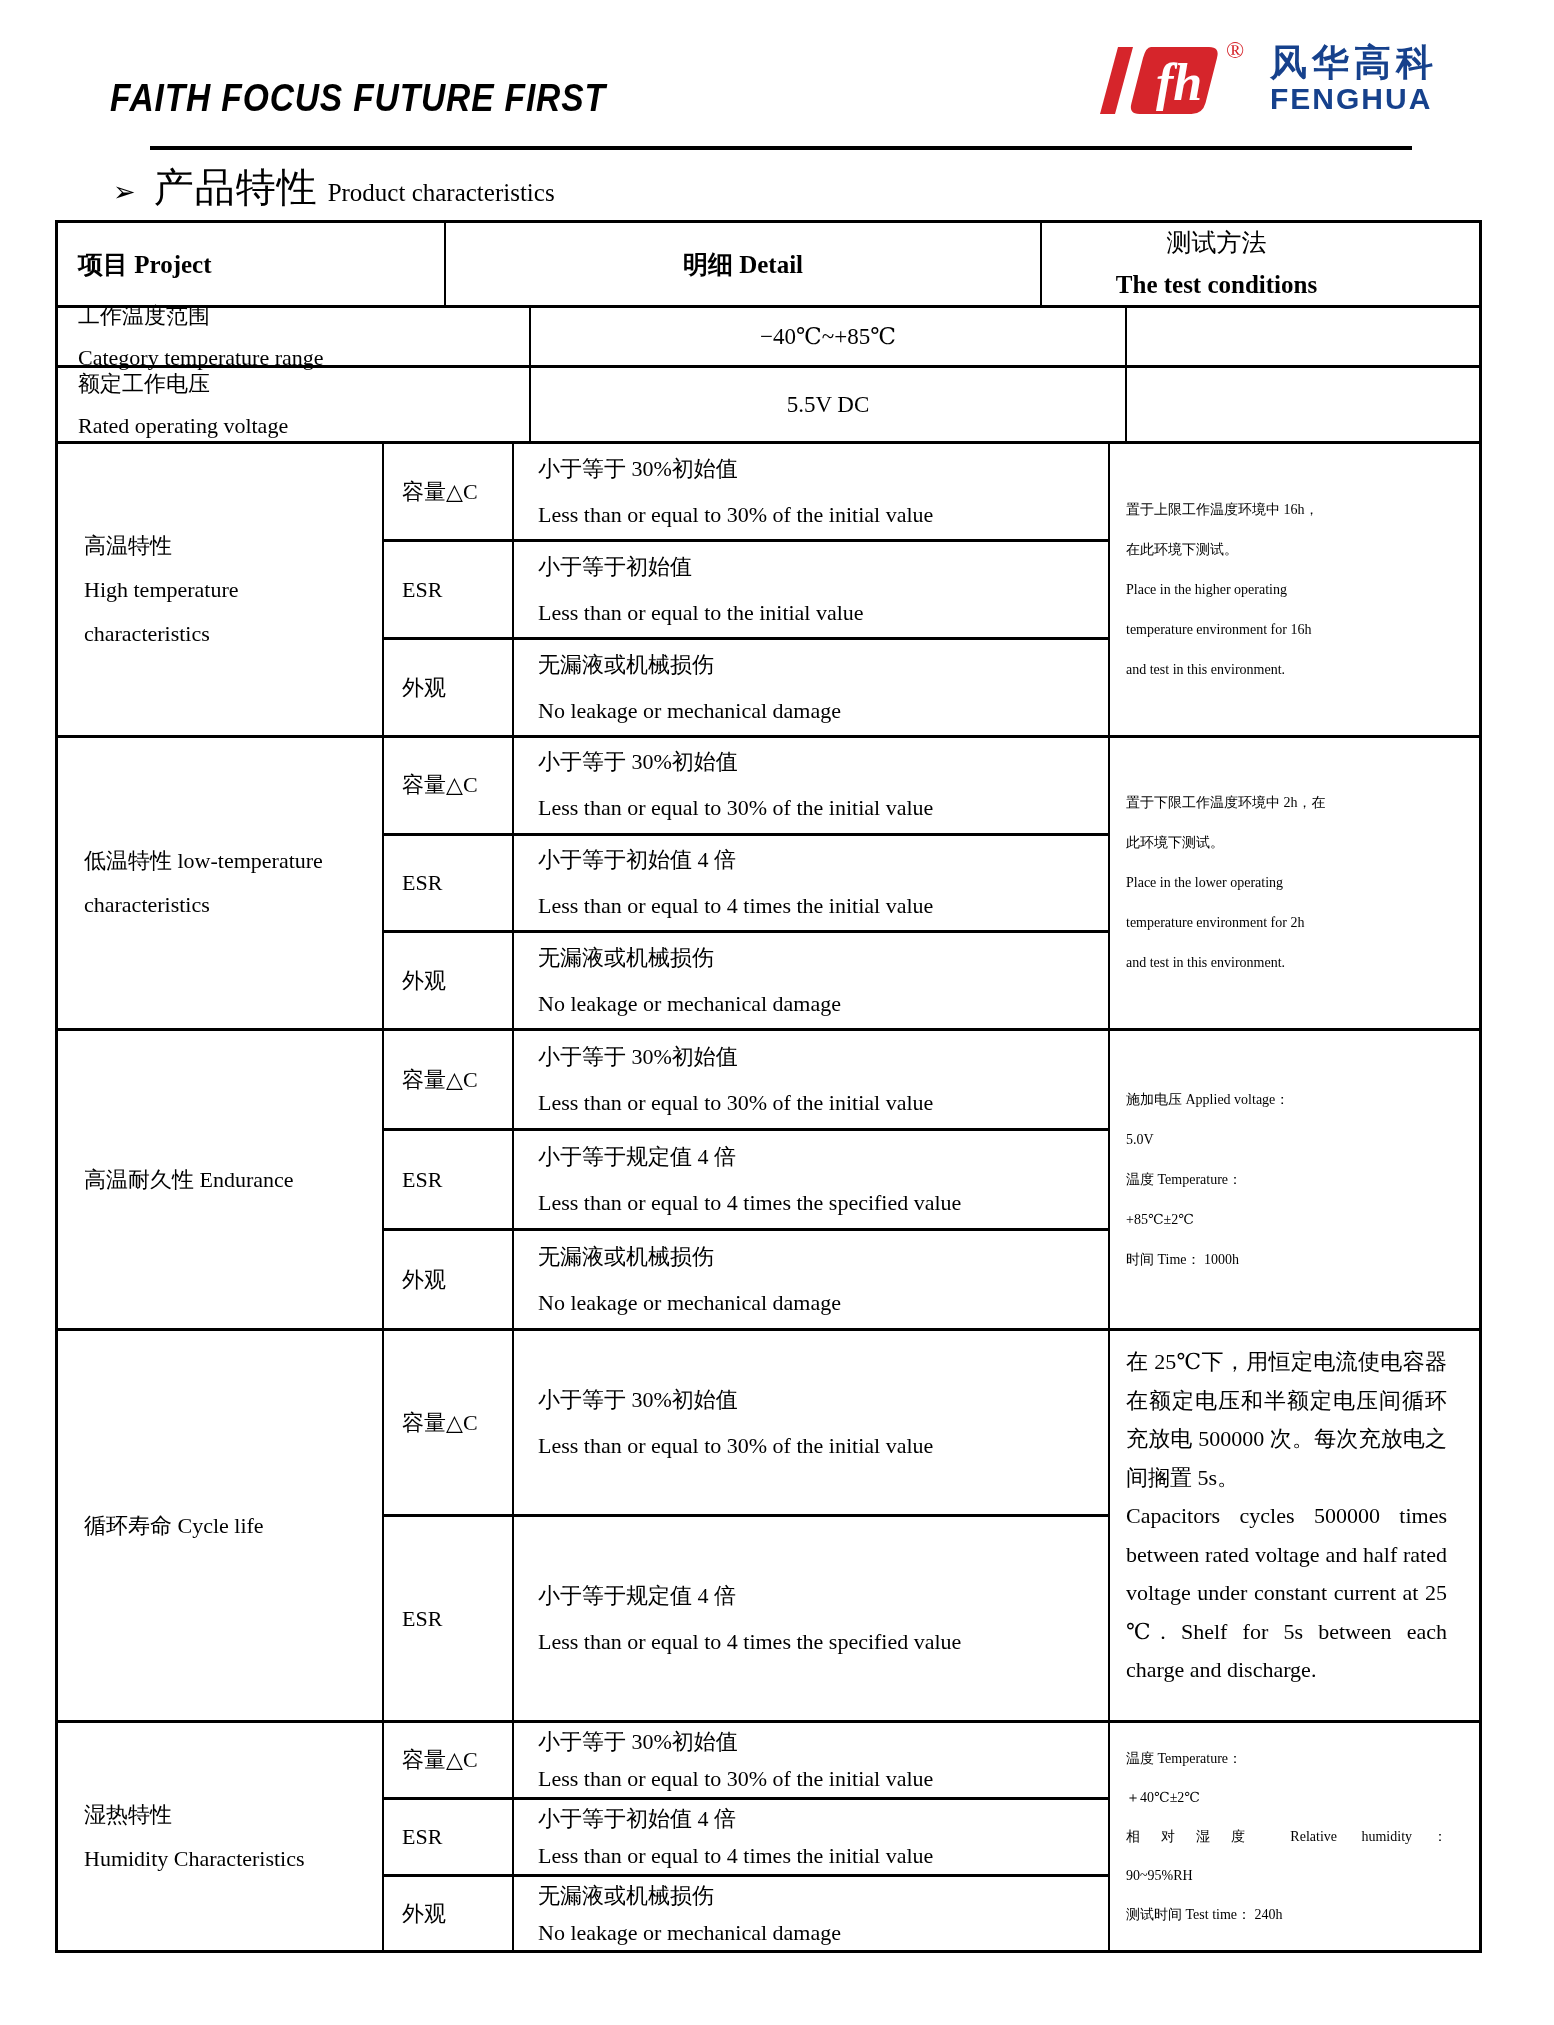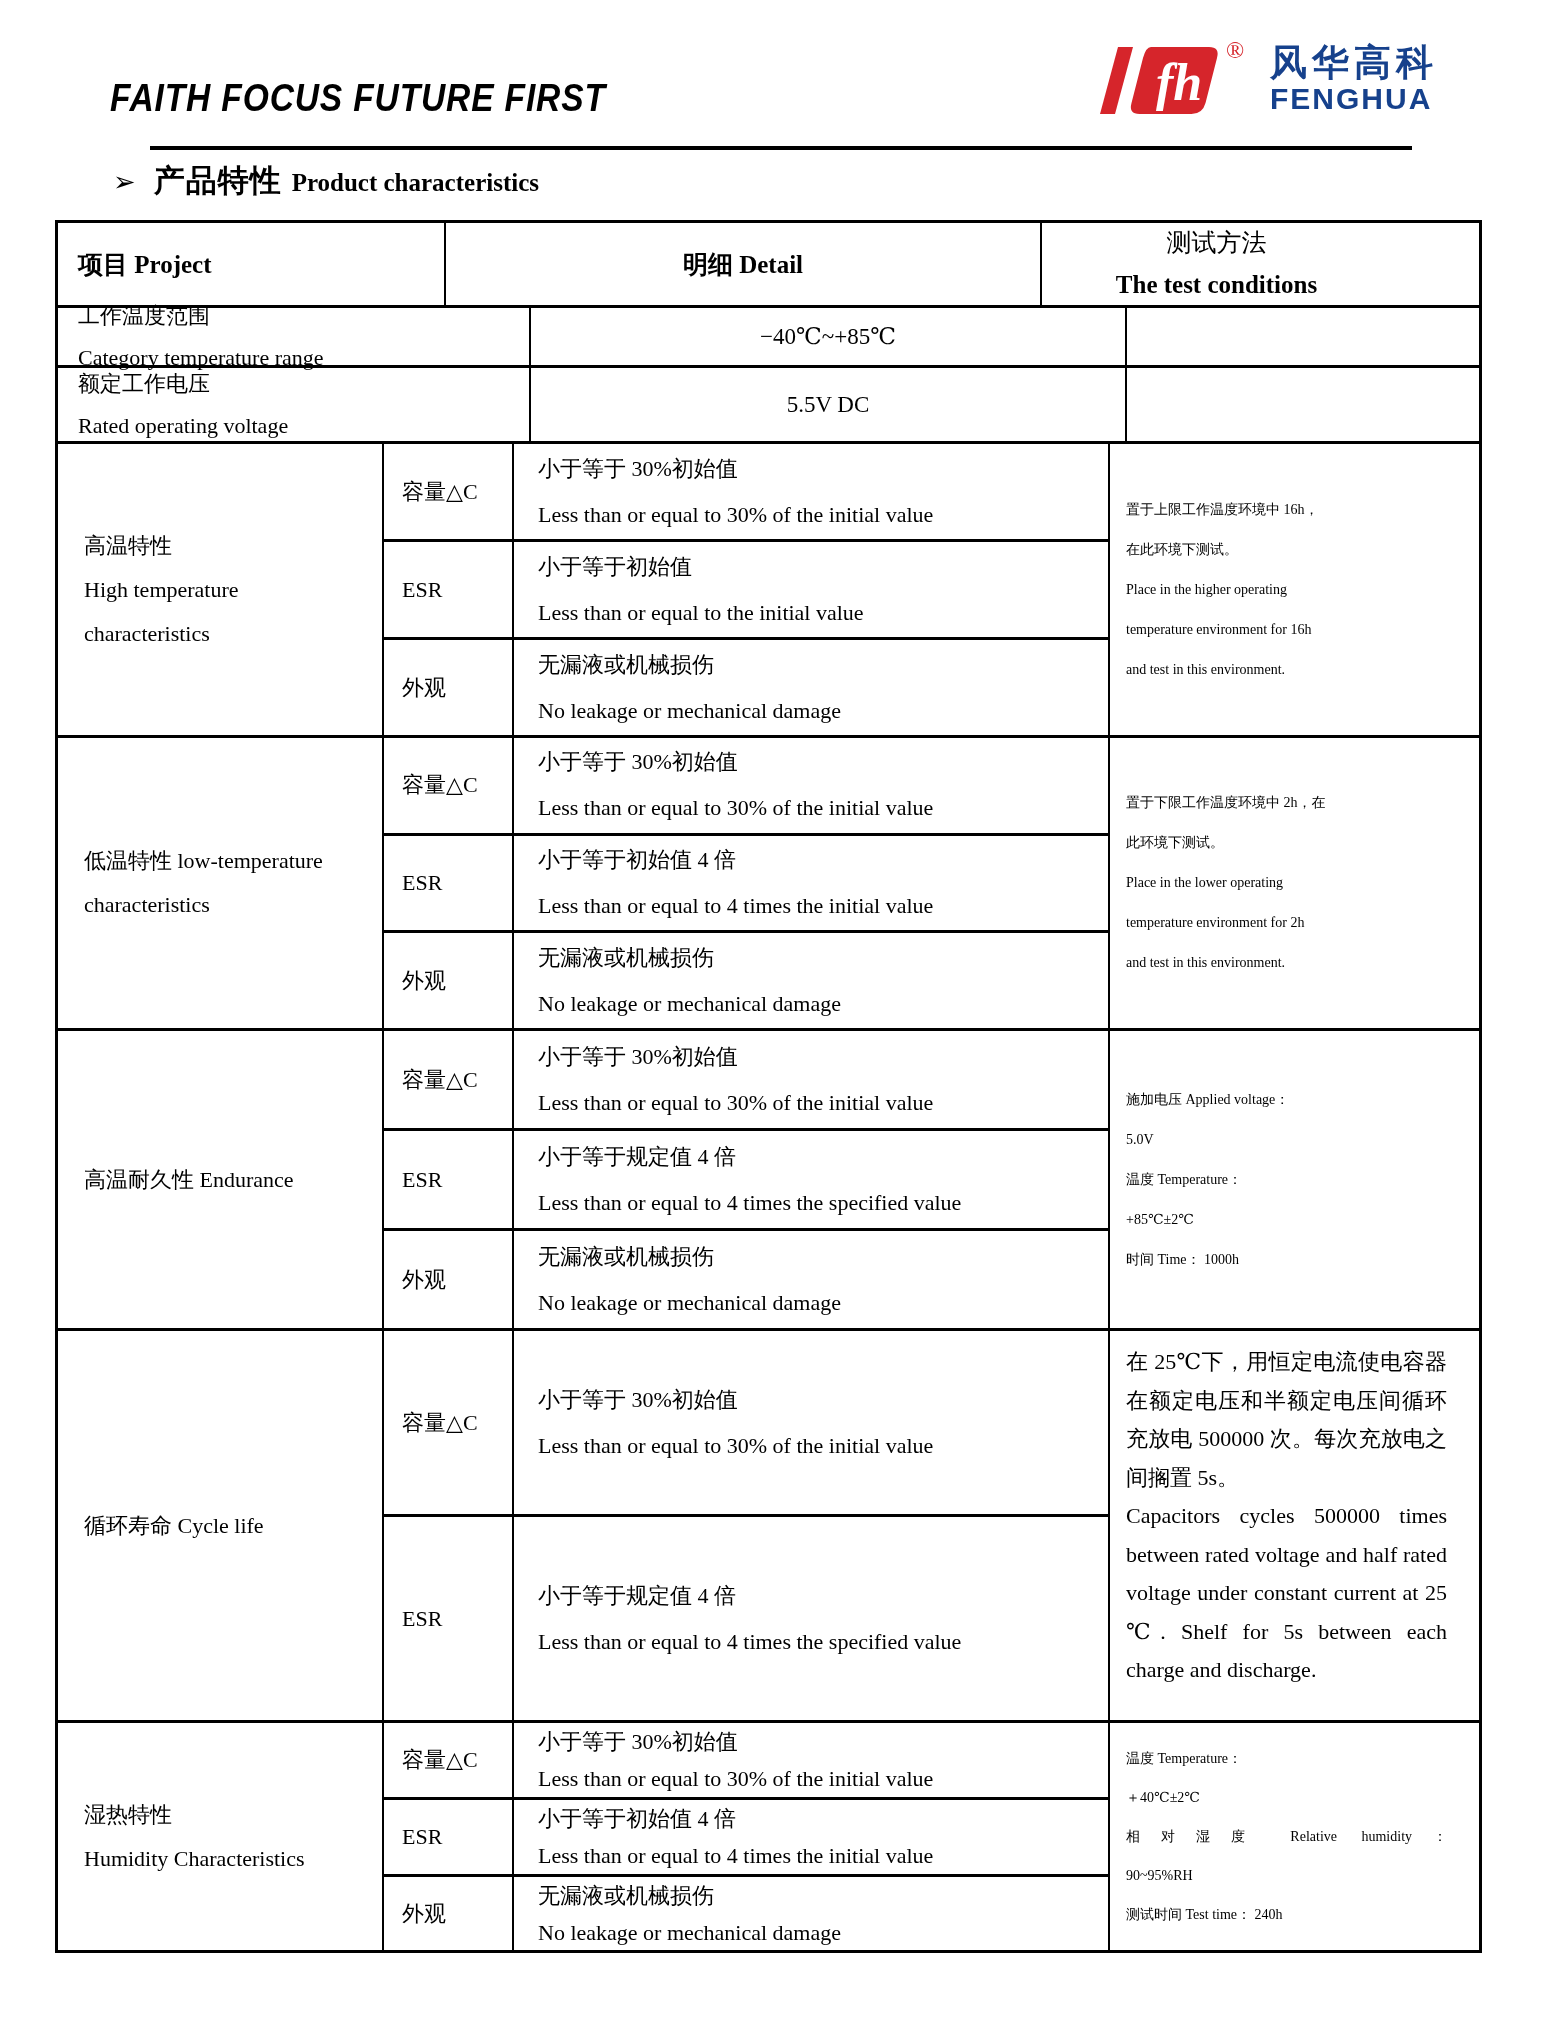--- a/index.html
+++ b/index.html
@@ -23,22 +23,22 @@
     letter-spacing:1px; white-space:nowrap;
   }
   .logo { position:absolute; left:1088px; top:34px; display:flex; align-items:center; }
   .logo-text { margin-left:10px; font-family:"Liberation Sans","DejaVu Sans",sans-serif; }
   .logo-cn { font-size:37px; font-weight:bold; color:#16418c; letter-spacing:5px; line-height:40px; white-space:nowrap; }
   .logo-en { font-size:30px; font-weight:bold; color:#16418c; letter-spacing:2px; line-height:32px; white-space:nowrap; }
   .rule { position:absolute; left:150px; top:146px; width:1262px; height:4px; background:#000; }
   
   .section-title { position:absolute; left:113px; top:160px; display:flex; align-items:baseline; }
   .bullet { font-size:27px; margin-right:18px; font-family:"DejaVu Sans",sans-serif; }
-  .title-cn { font-size:31px; font-weight:bold; letter-spacing:1px; }
-  .title-en { font-size:25px; font-weight:bold; margin-left:10px; }
+  .title-cn { font-size:40px; font-weight:normal; letter-spacing:1px; }
+  .title-en { font-size:25px; font-weight:normal; margin-left:10px; }
   
   .ptable { position:absolute; left:55px; top:220px; width:1427px; border:3px solid #000; background:#fff; }
   .band { display:flex; border-top:3px solid #000; }
   .band.first { border-top:0; }
   .cell { display:flex; flex-direction:column; justify-content:center; }
   .vline { border-right:2px solid #000; }
   
   .h-project { width:388px; padding-left:20px; font-size:25px; }
   .h-detail  { width:596px; align-items:center; font-size:25px; }
   .h-test    { width:349px; align-items:center; text-align:center; font-size:25px; line-height:42px; }

